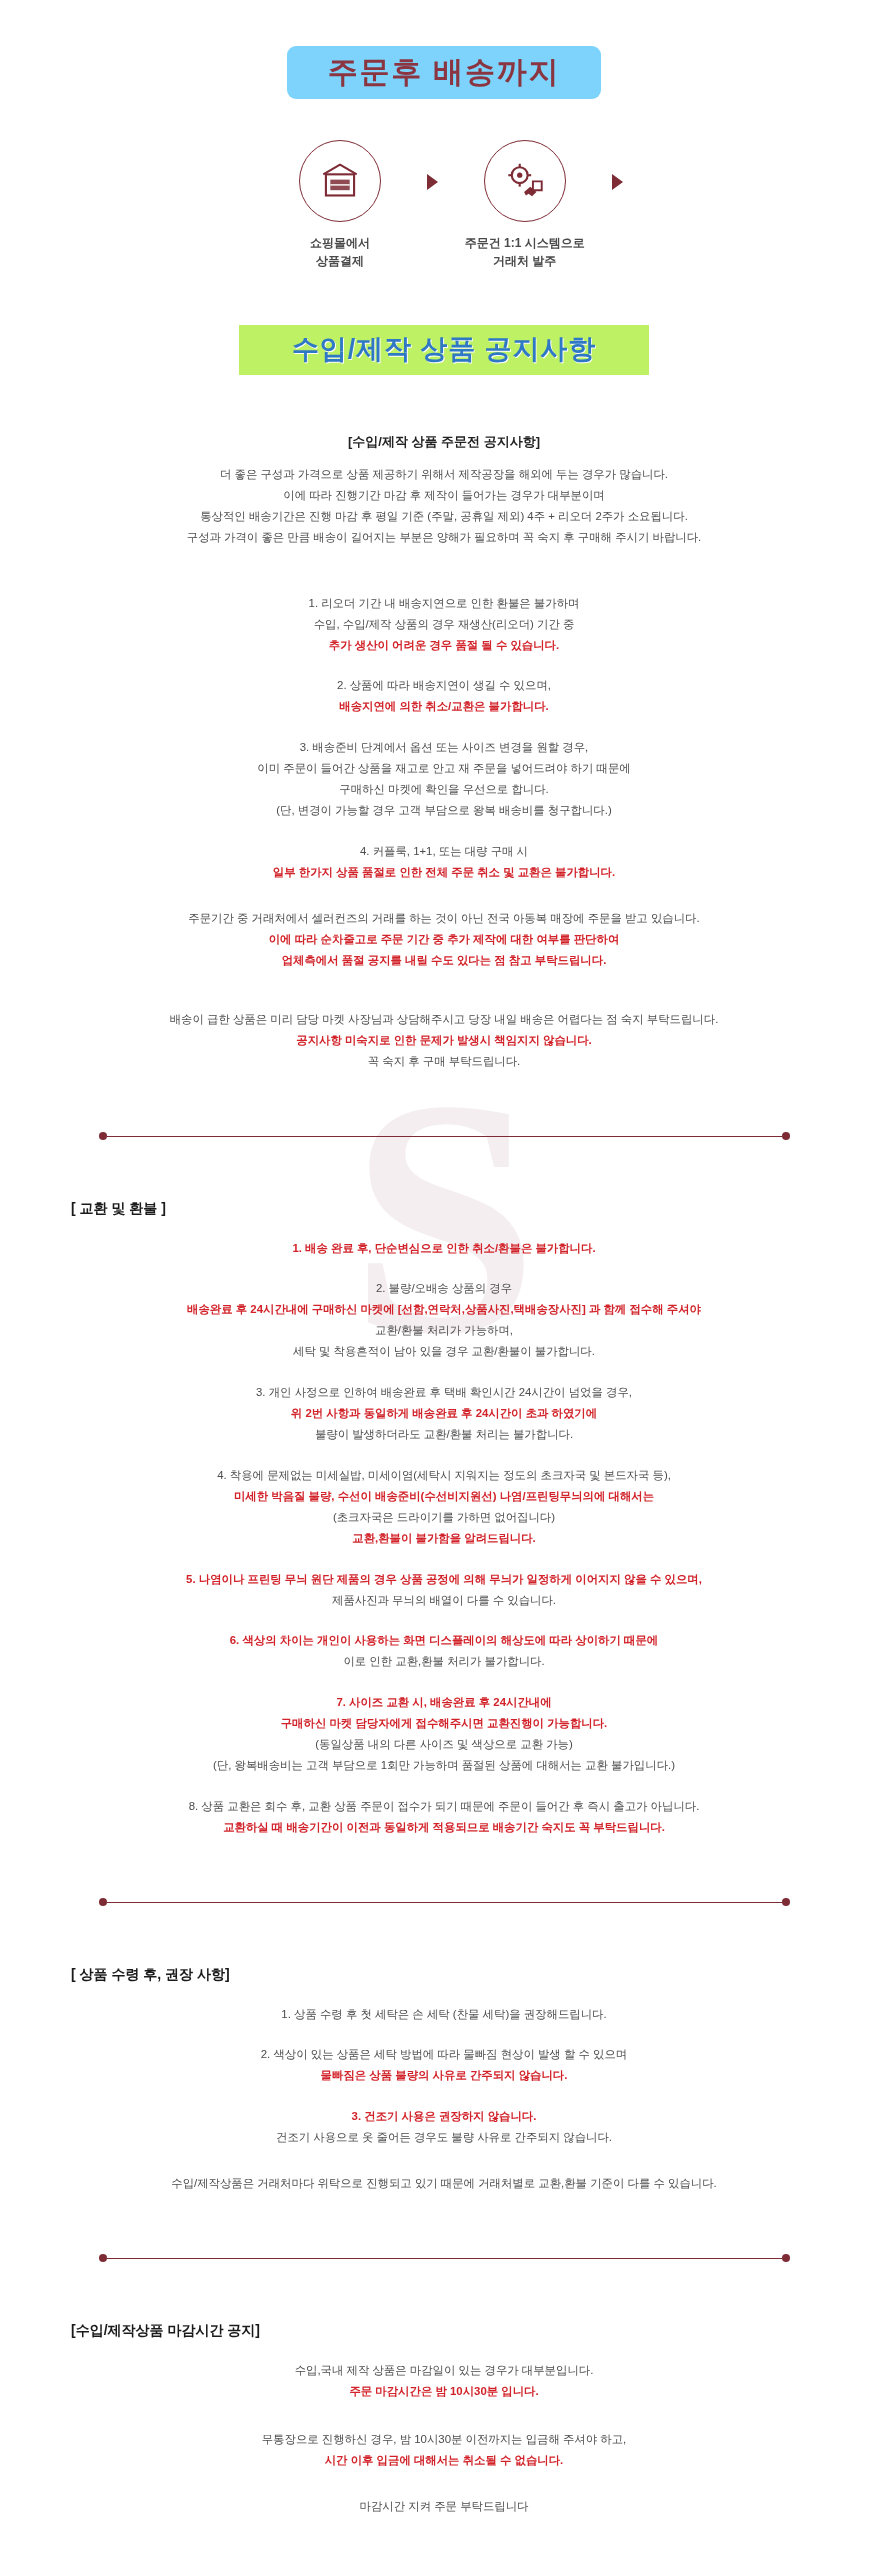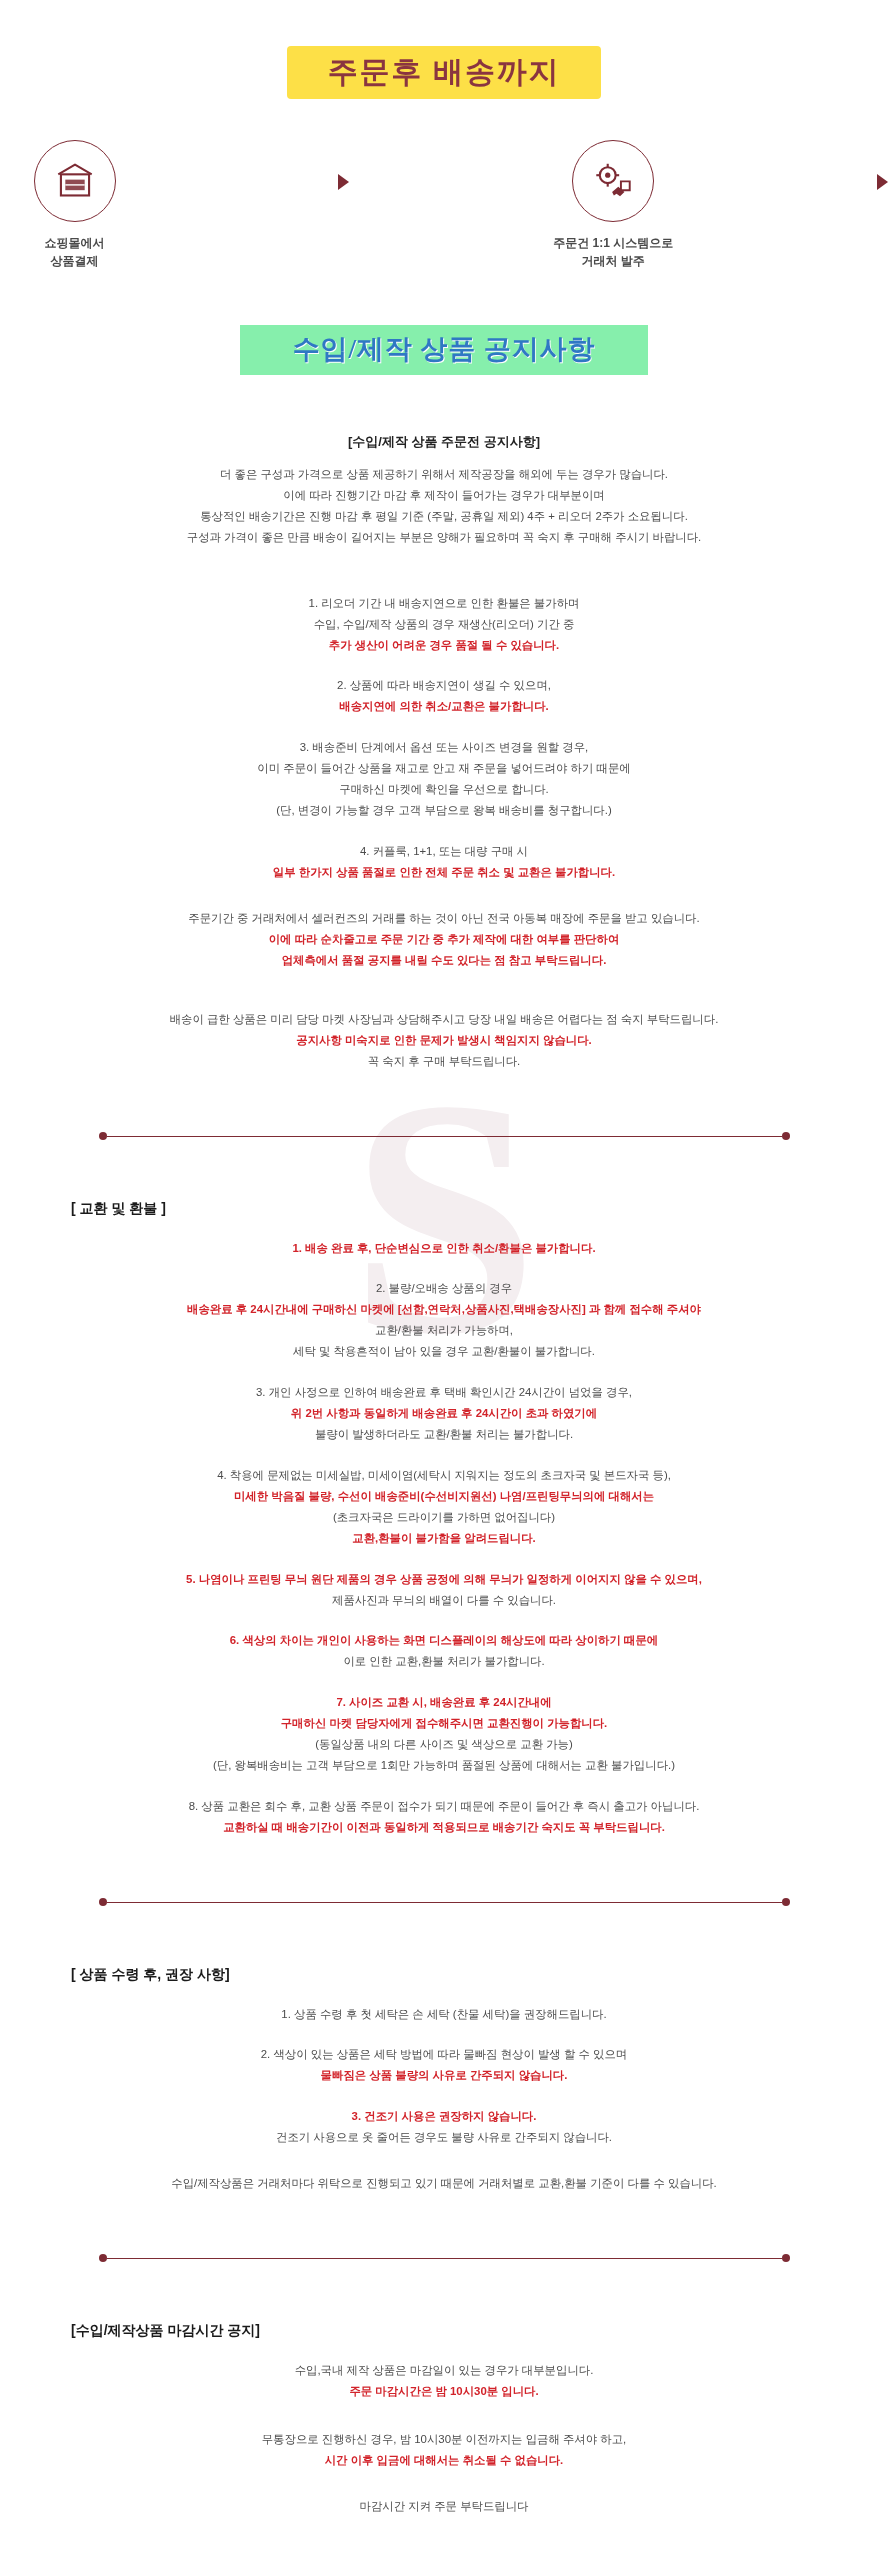--- a/index.html
+++ b/index.html
@@ -21,38 +21,38 @@
     position: relative;
   }
 
   
   .banner-wrap {
     padding-top: 46px;
     display: flex;
     justify-content: center;
   }
   .banner {
-    background: #fde047;
+    background: #7dd3fc;
     padding: 9px 41px 10.7px 41px;
-    border-radius: 4px;
+    border-radius: 9px;
   }
   .banner-text {
     font-size: 30px;
     font-weight: bold;
     letter-spacing: 1.8px;
     color: #8a3540;
     line-height: 1.1;
     white-space: nowrap;
   }
 
   
   .steps {
     margin-top: 41px;
     display: flex;
-    justify-content: space-between;
+    justify-content: center;
     align-items: flex-start;
     gap: 12.4px;
   }
   .step {
     width: 149px;
     display: flex;
     flex-direction: column;
     align-items: center;
   }
   .step-circle {
@@ -83,23 +83,22 @@
     border-bottom: 8px solid transparent;
   }
 
   
   .section-head-wrap {
     margin-top: 55px;
     display: flex;
     justify-content: center;
   }
   .section-head {
-    background: #86efac;
+    background: #bef264;
     padding: 6.2px 53px 8px 53px;
-    font-family: Liberation Serif, serif;
   }
   .section-head-text {
     font-size: 27px;
     font-weight: bold;
     color: #2f78c4;
     letter-spacing: 0.9px;
     white-space: nowrap;
     text-shadow: 0.9px 0.9px 0 #ffffff;
   }
 

